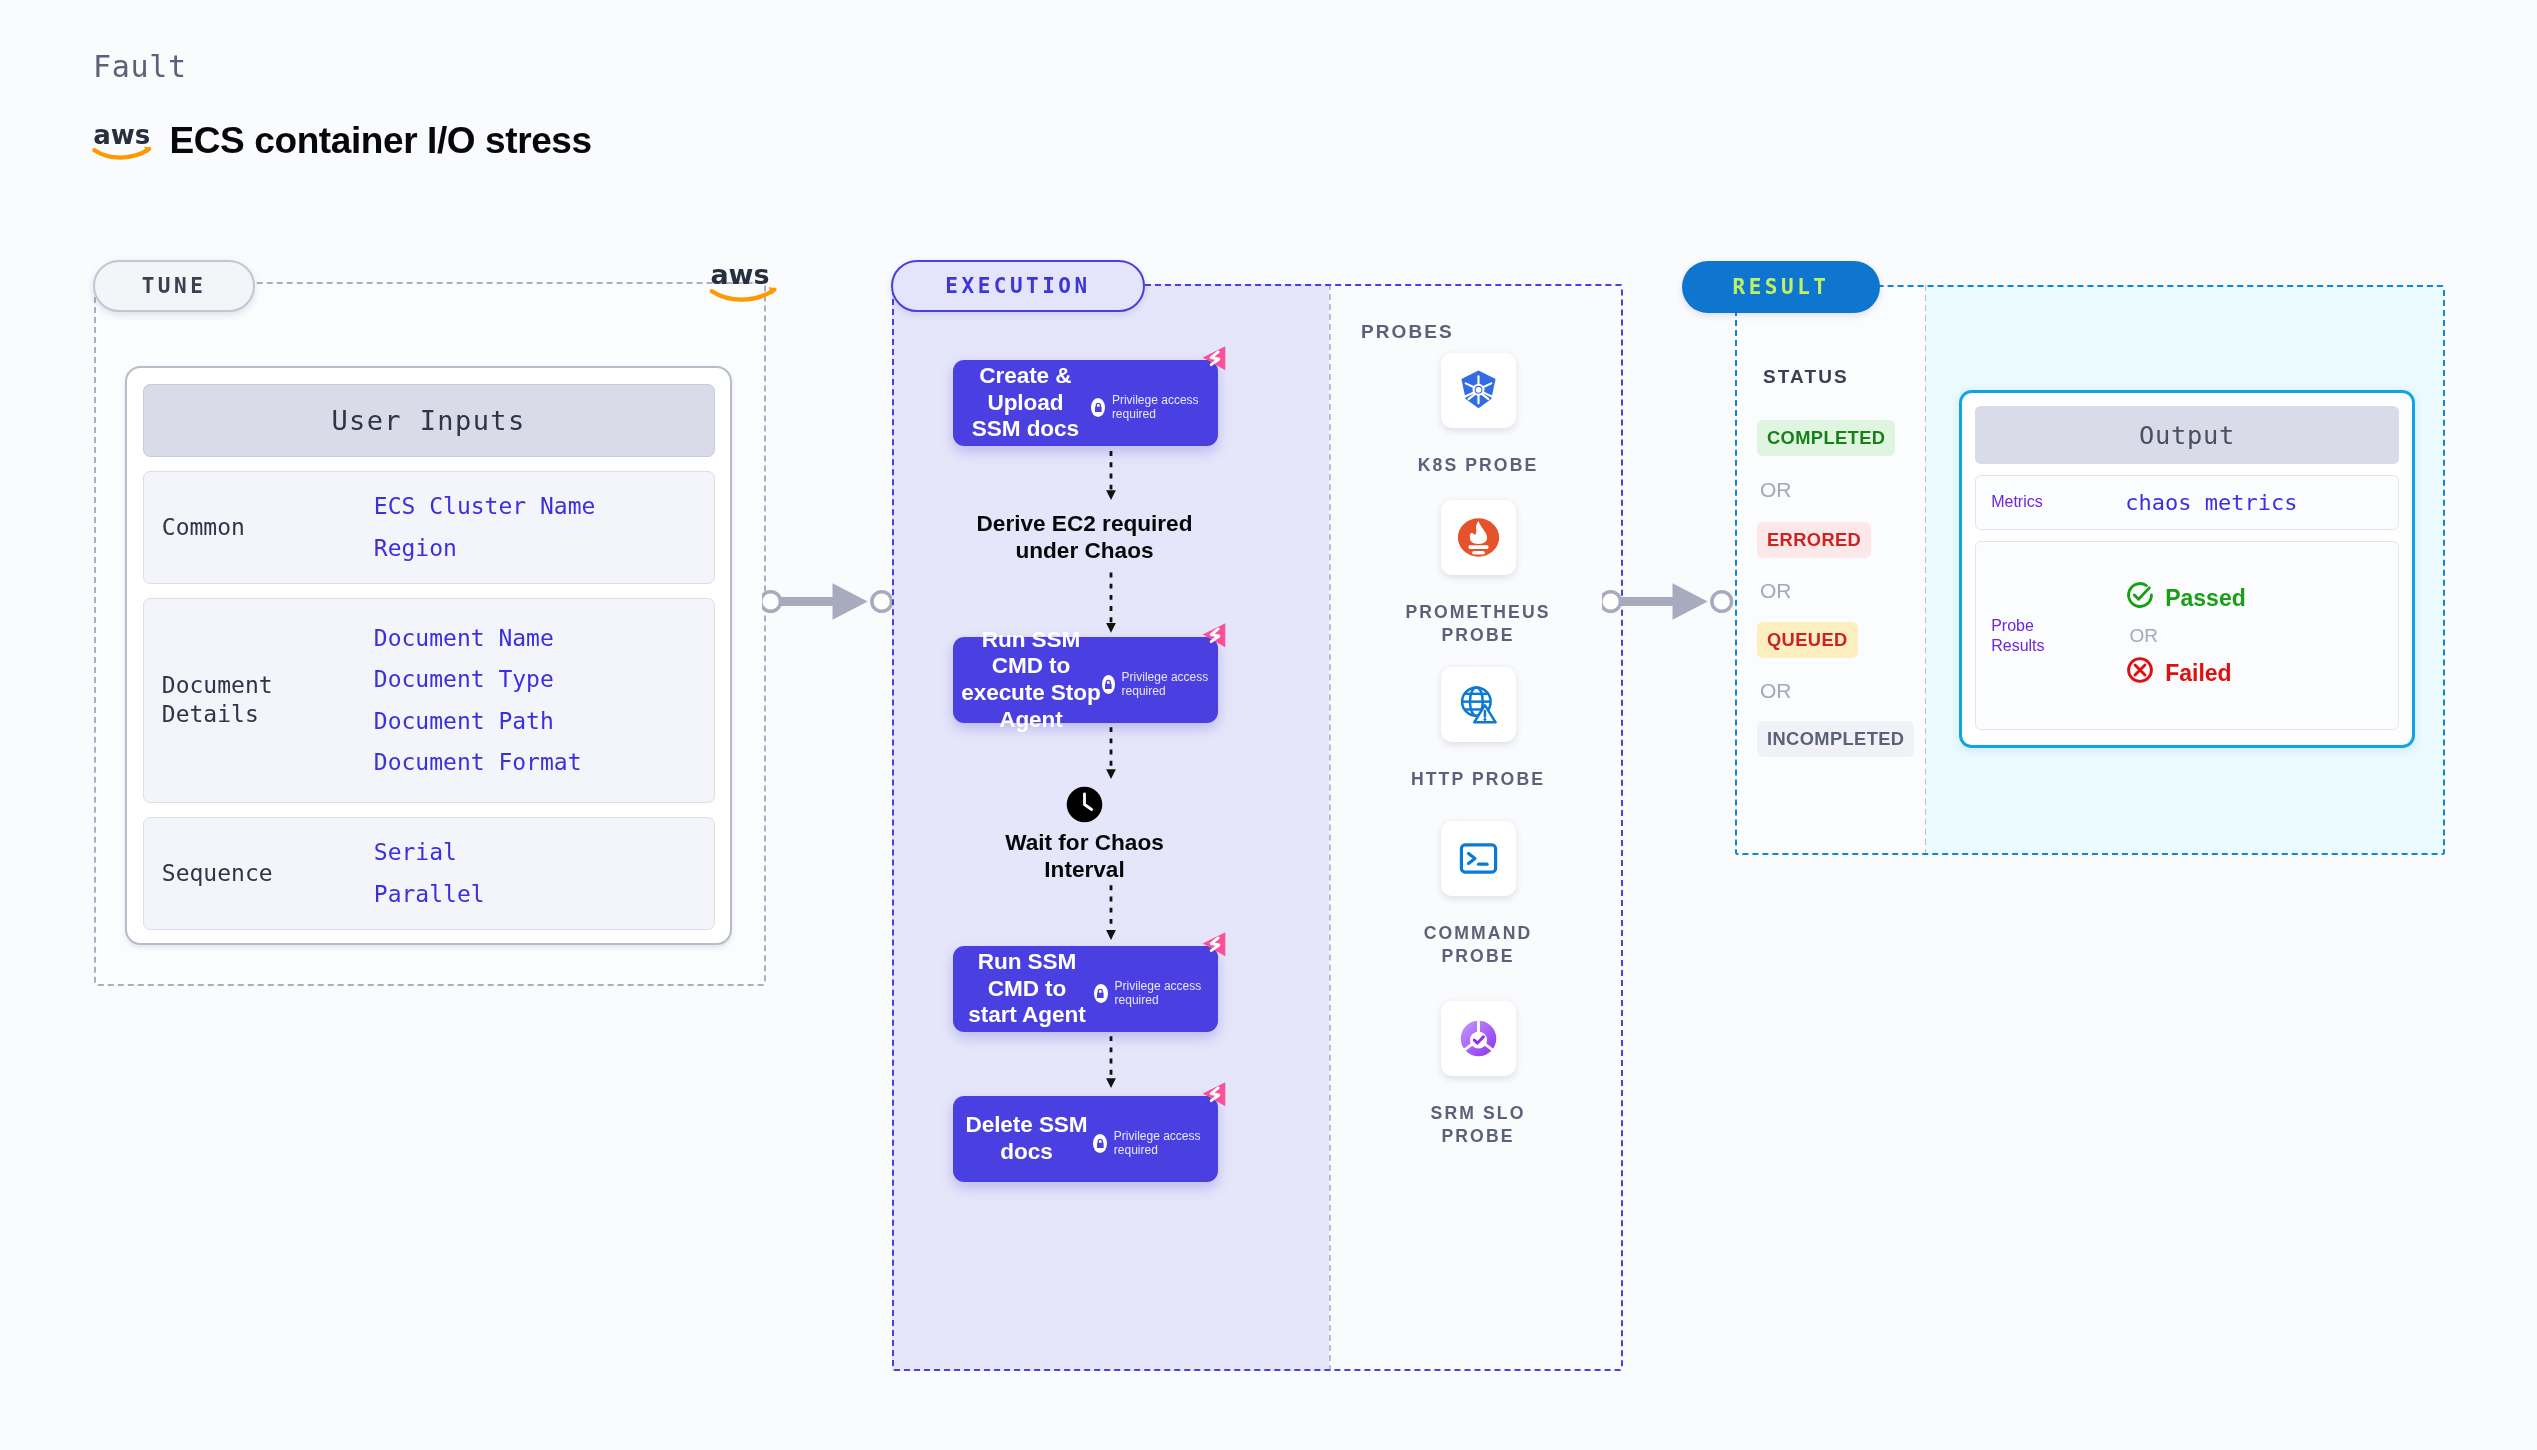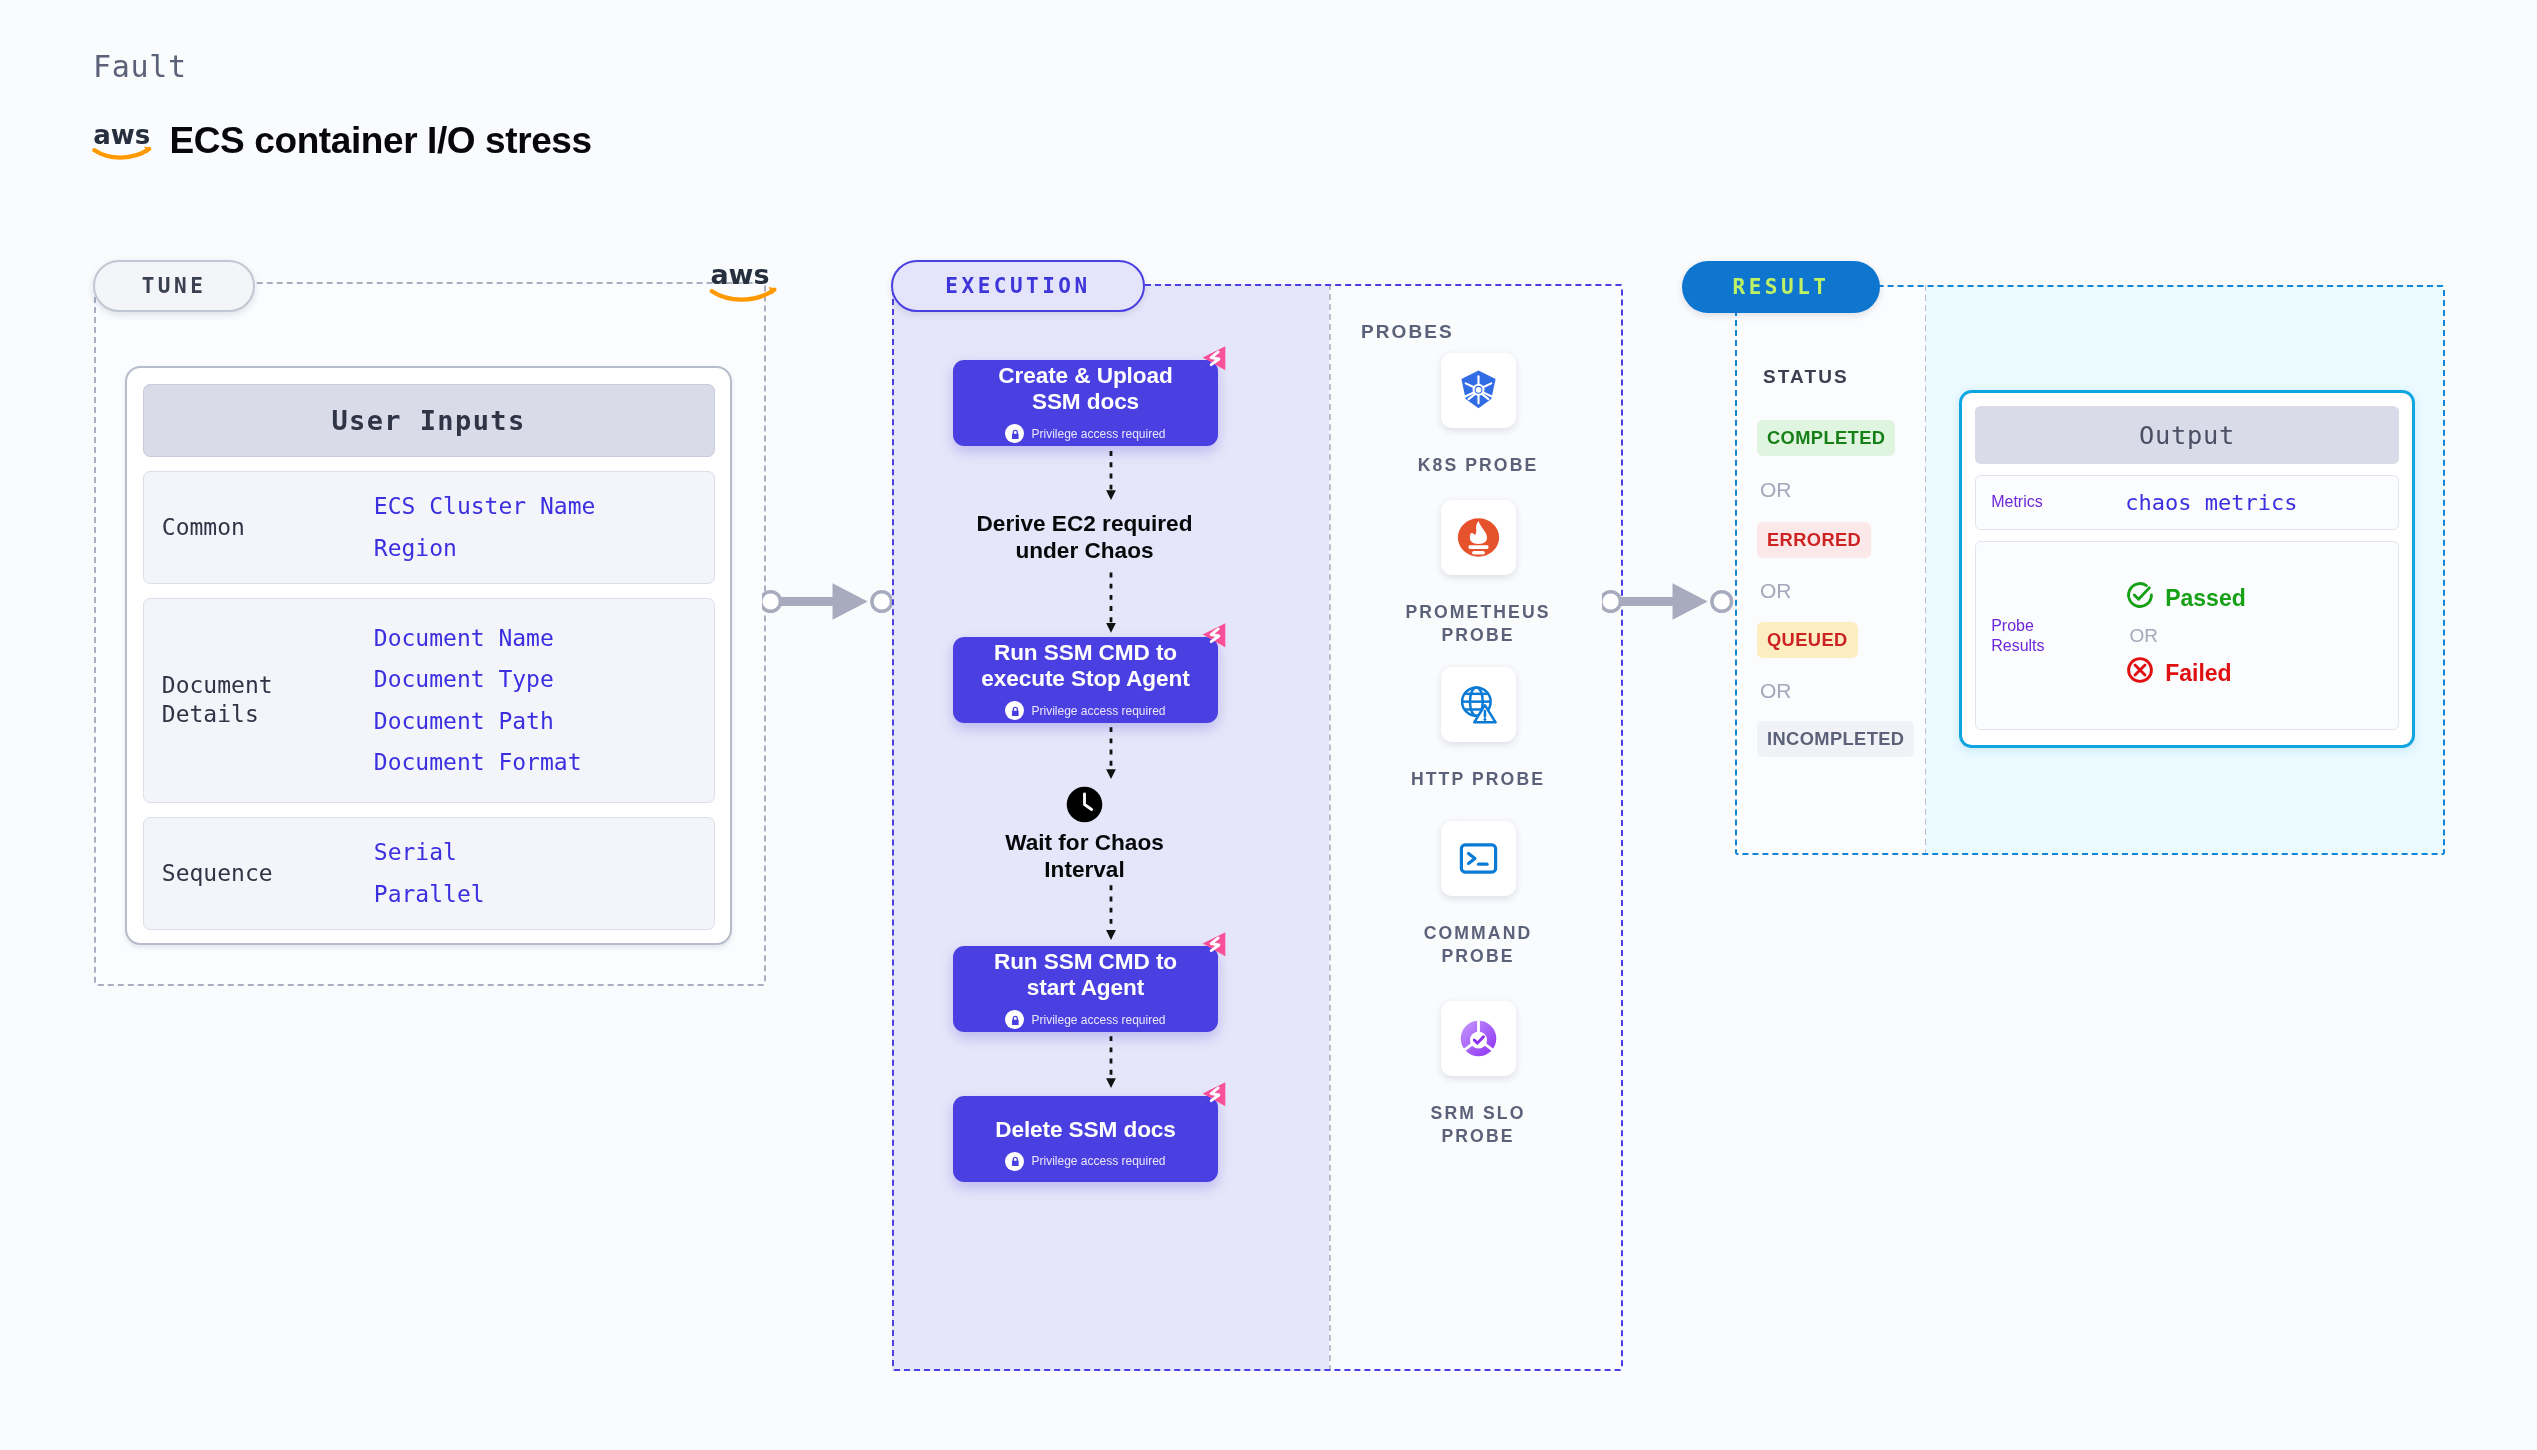--- a/index.html
+++ b/index.html
@@ -96,21 +96,21 @@
     width: 607px; height: 579px;
     background: #ffffff; border: 2.8px solid #b6bcc9; border-radius: 15.5px;
     padding: 15.5px;
     box-shadow: 0 2.1px 4.2px rgba(40,50,80,0.10);
   }
   .ui-head {
     height: 73px; background: #d9dbe8; border: 0.7px solid #c9ccdd;
     border-radius: 7px;
     display: flex; align-items: center; justify-content: center;
     font-family: "DejaVu Sans Mono", monospace;
-    font-size: 27px; color: #2f3446; letter-spacing: 1.4px; font-weight: bold;
+    font-size: 27px; color: #2f3446; letter-spacing: 1.4px;
   }
   .ui-group {
     margin-top: 14px;
     background: #f4f5fa; border: 1.4px solid #dcdfea; border-radius: 7px;
     display: flex; align-items: center;
     padding: 14px 18.3px;
   }
   .ui-g-label {
     width: 212px; flex: 0 0 212px;
     font-family: "DejaVu Sans Mono", monospace;
@@ -127,21 +127,21 @@
 
   
   .conn { position: absolute; }
 
   
   .flow { position: absolute; left: 892px; top: 284px; width: 438px; height: 1087px; }
   .node {
     position: absolute; left: 61px; width: 265px;
     background: #4a3fe0; border-radius: 11.3px;
     box-shadow: 0 5.6px 12.7px rgba(70,60,210,0.26);
-    display: flex; flex-direction: column; align-items: center; justify-content: center;
+    display: flex; flex-direction: row; align-items: center; justify-content: center;
     padding: 11.3px 7px;
   }
   .node-title {
     color: #ffffff; font-size: 22.6px; font-weight: bold;
     text-align: center; line-height: 1.18; letter-spacing: -0.1px;
   }
   .node-sub {
     margin-top: 8.5px; display: flex; align-items: center; gap: 7px;
     color: #e8e7fb; font-size: 12px;
   }

